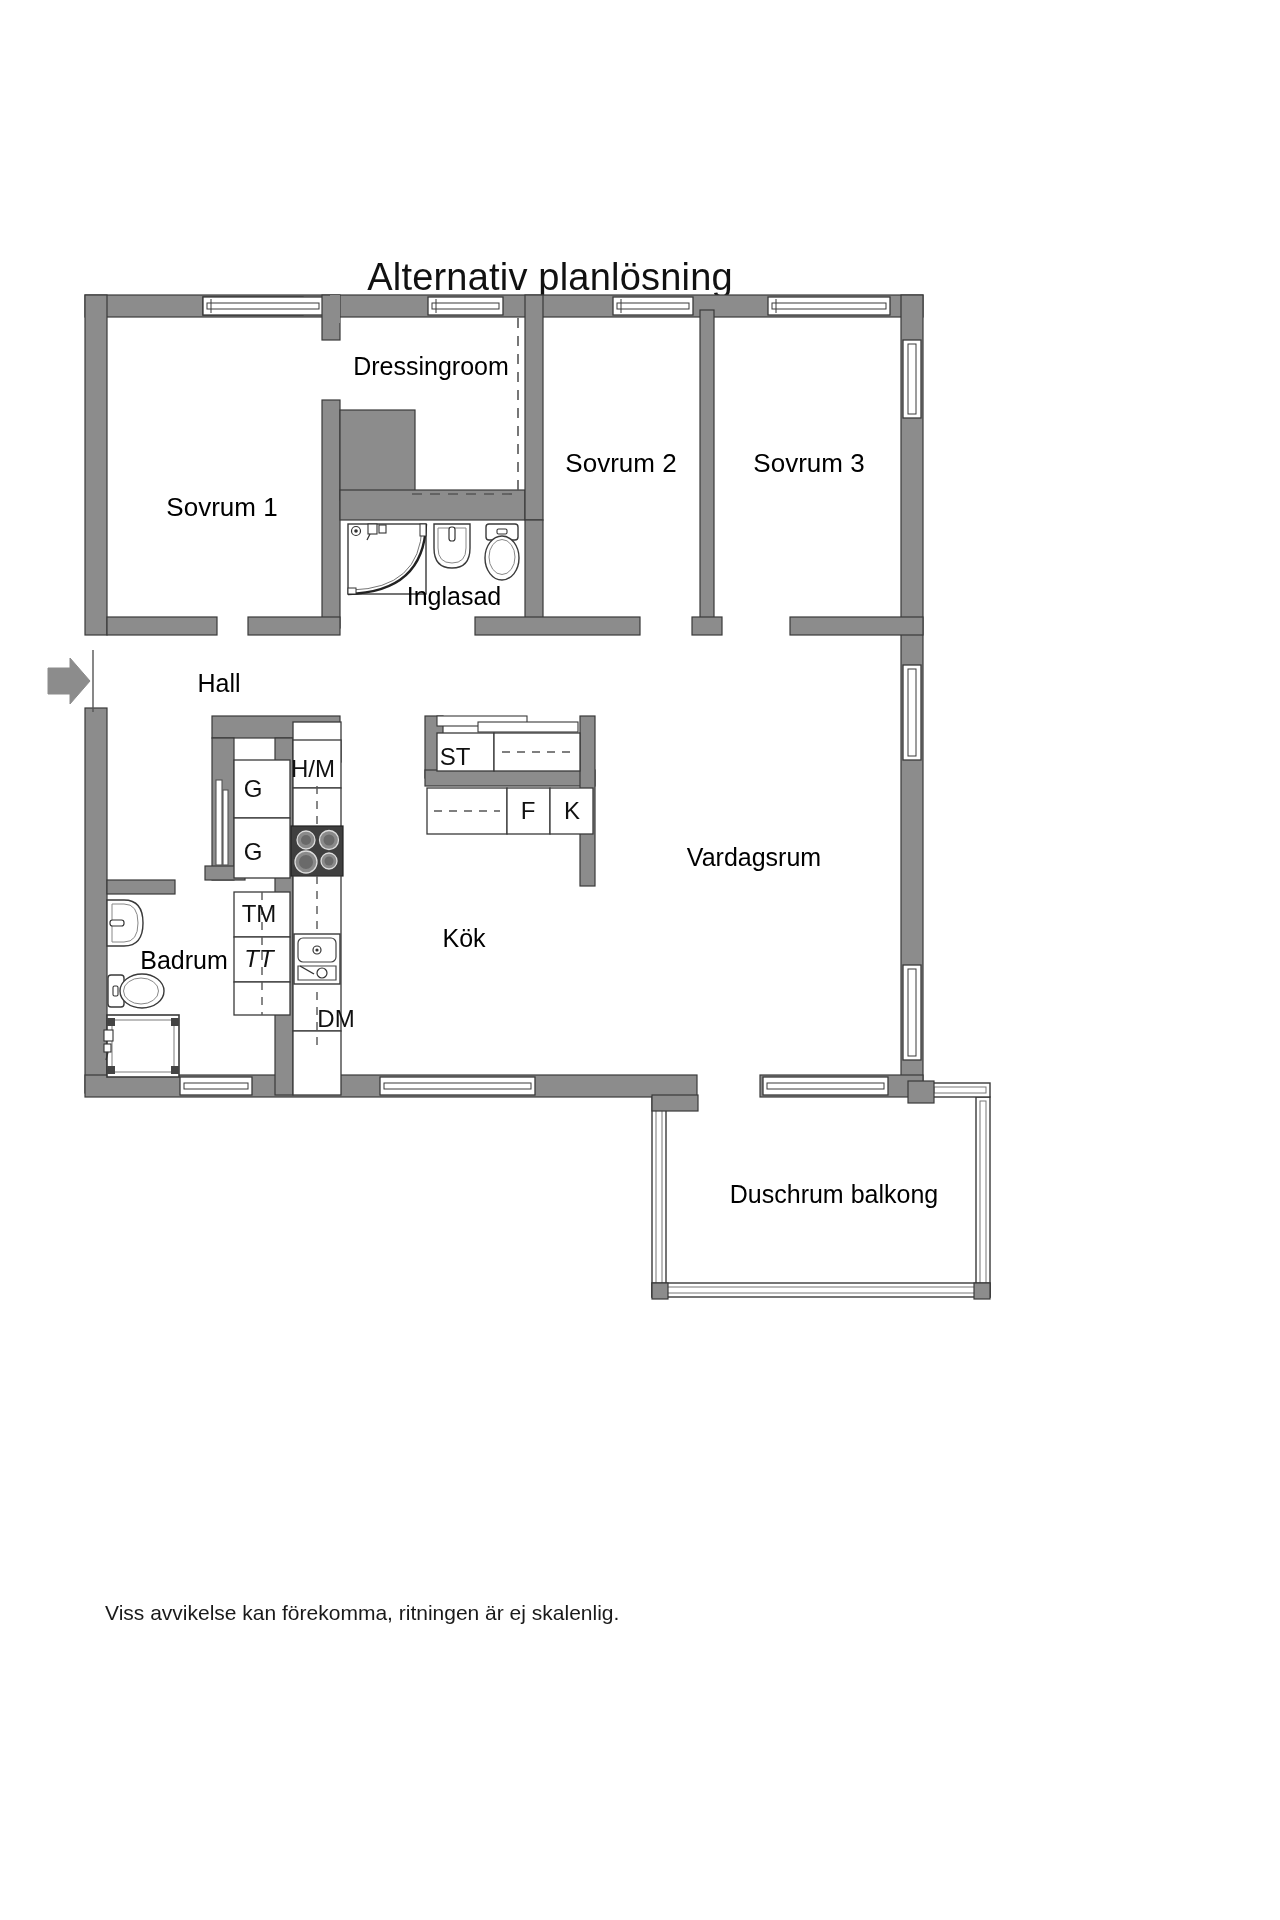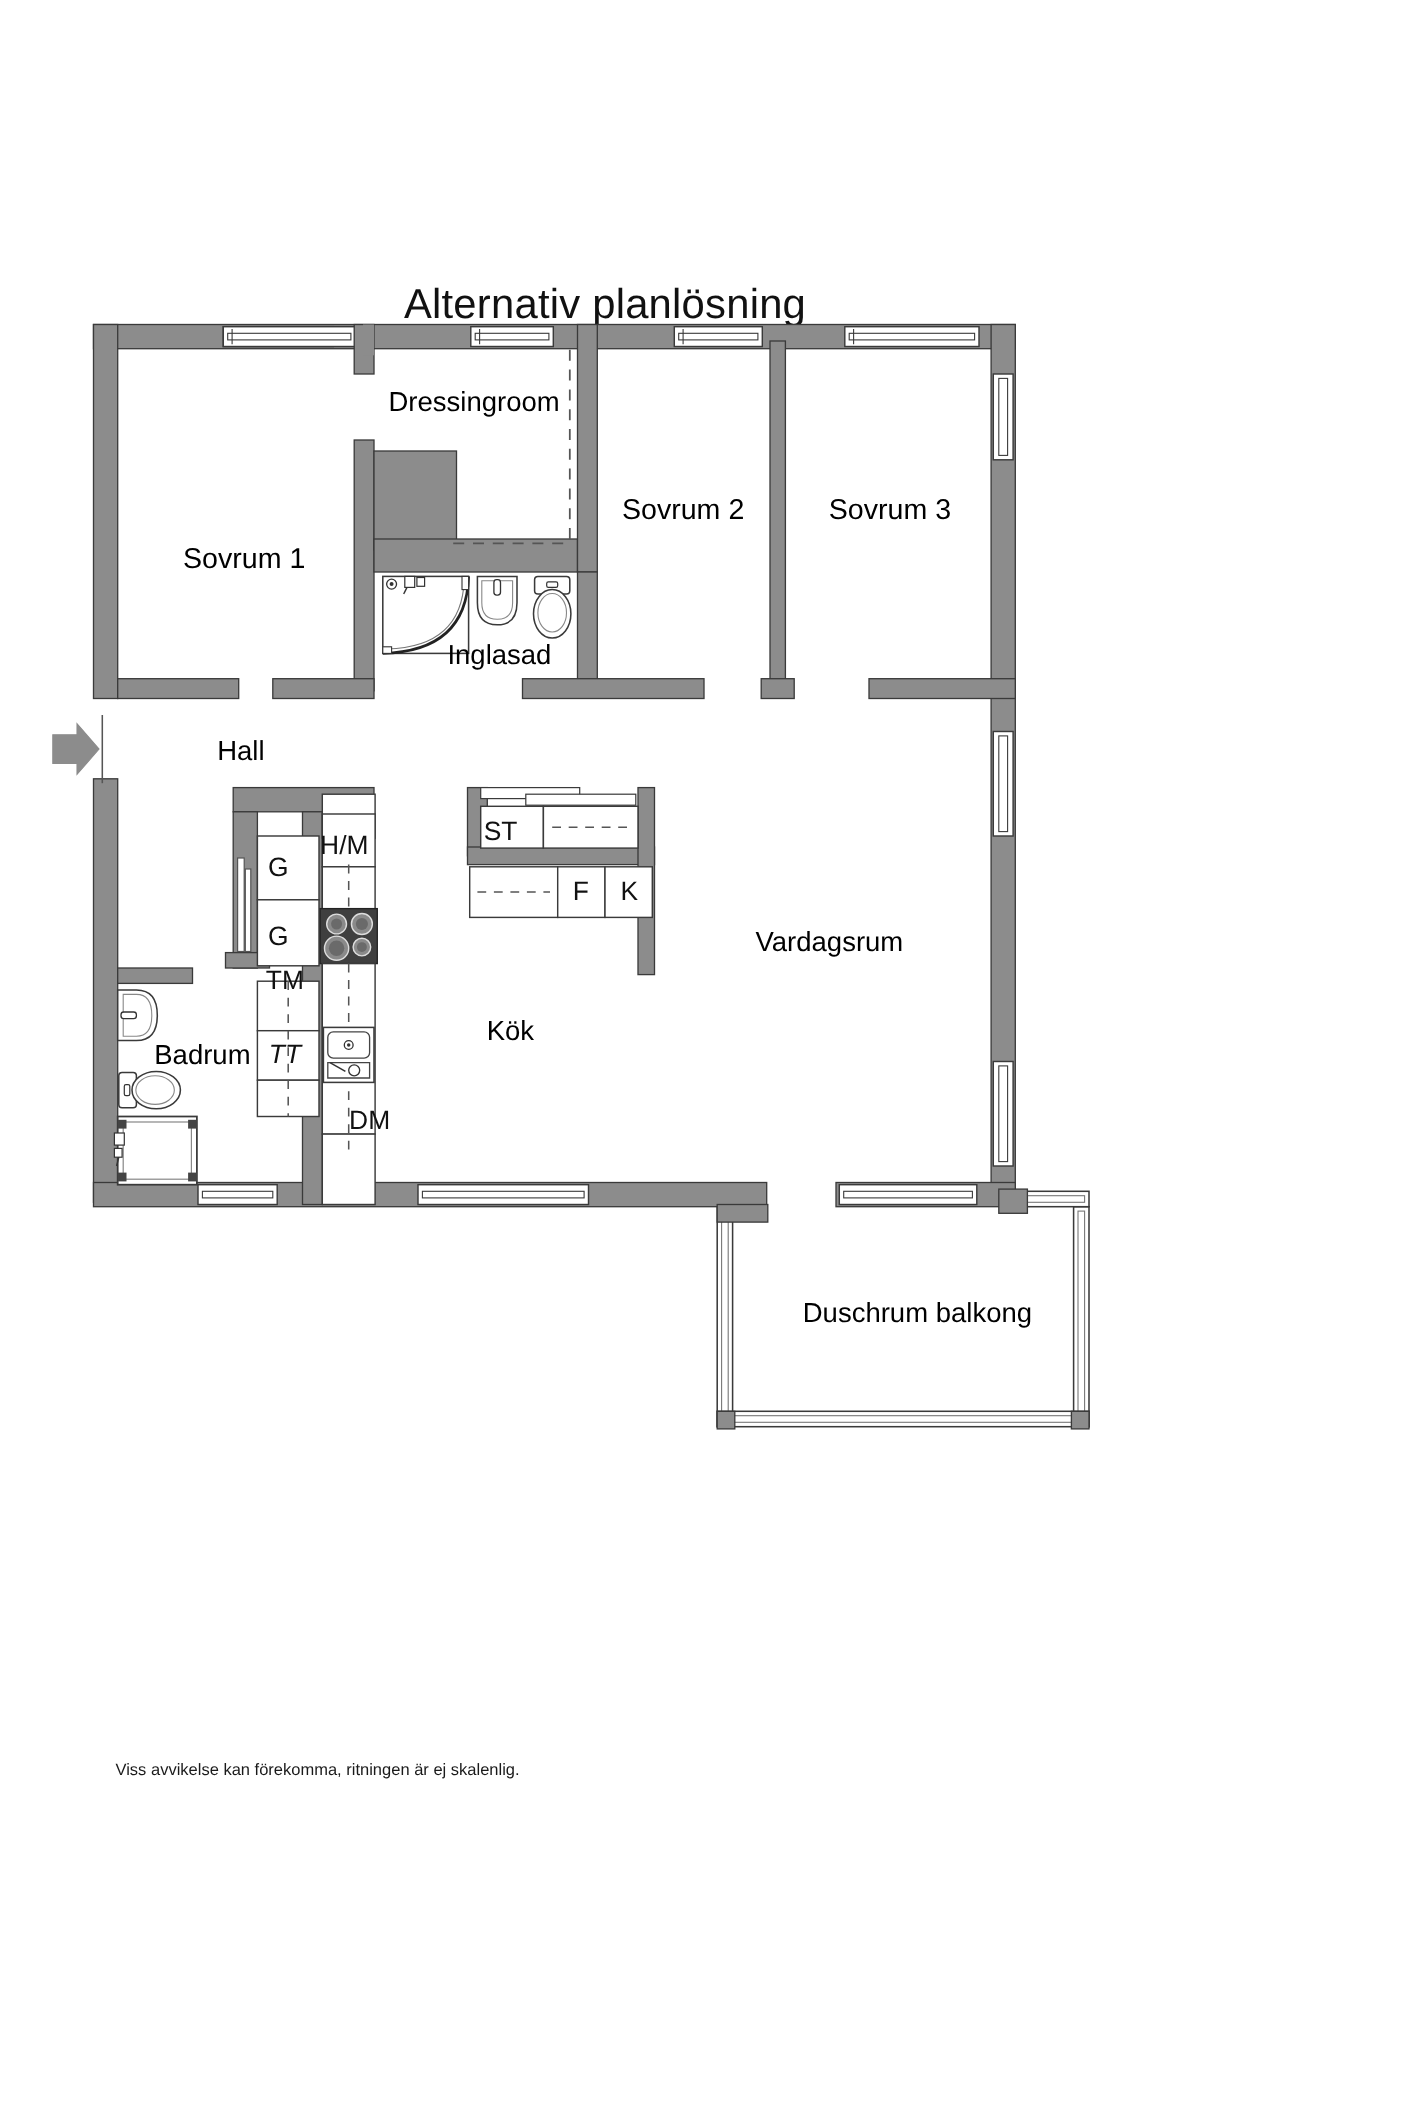--- a/index.html
+++ b/index.html
@@ -30,21 +30,21 @@
     position: absolute;
     left: 0;
     top: 0;
     width: 1280px;
     height: 1920px;
   }
   #footer-note {
     position: absolute;
     left: 105px;
     top: 1601px;
-    font-size: 15px;
+    font-size: 21px;
     color: #1a1a1a;
     white-space: nowrap;
   }
   .room-label {
     position: absolute;
     font-size: 25px;
     color: #000000;
     white-space: nowrap;
     transform: translate(-50%, -50%);
     line-height: 1;
@@ -323,20 +323,20 @@
 <div class="room-label lbl-big" style="left:809px; top:463px;">Sovrum 3</div>
 <div class="room-label" style="left:219px; top:683px;">Hall</div>
 <div class="room-label" style="left:184px; top:960px;">Badrum</div>
 <div class="room-label" style="left:464px; top:938px;">Kök</div>
 <div class="room-label" style="left:754px; top:857px;">Vardagsrum</div>
 <div class="room-label" style="left:834px; top:1194px;">Duschrum balkong</div>
 
 <div class="appliance-label" style="left:253px; top:789px;">G</div>
 <div class="appliance-label" style="left:253px; top:852px;">G</div>
 <div class="appliance-label" style="left:313px; top:769px;">H/M</div>
-<div class="appliance-label" style="left:259px; top:892px;">TM</div>
+<div class="appliance-label" style="left:259px; top:914px;">TM</div>
 <div class="appliance-label" style="left:259px; top:959px;font-style:italic;">TT</div>
 <div class="appliance-label" style="left:312px; top:1019px;margin-left:24px;">DM</div>
 <div class="appliance-label" style="left:455px; top:757px;">ST</div>
 <div class="appliance-label" style="left:528px; top:811px;">F</div>
 <div class="appliance-label" style="left:572px; top:811px;">K</div>
 
 <div id="footer-note">Viss avvikelse kan förekomma, ritningen är ej skalenlig.</div>
 
 </body></html>

